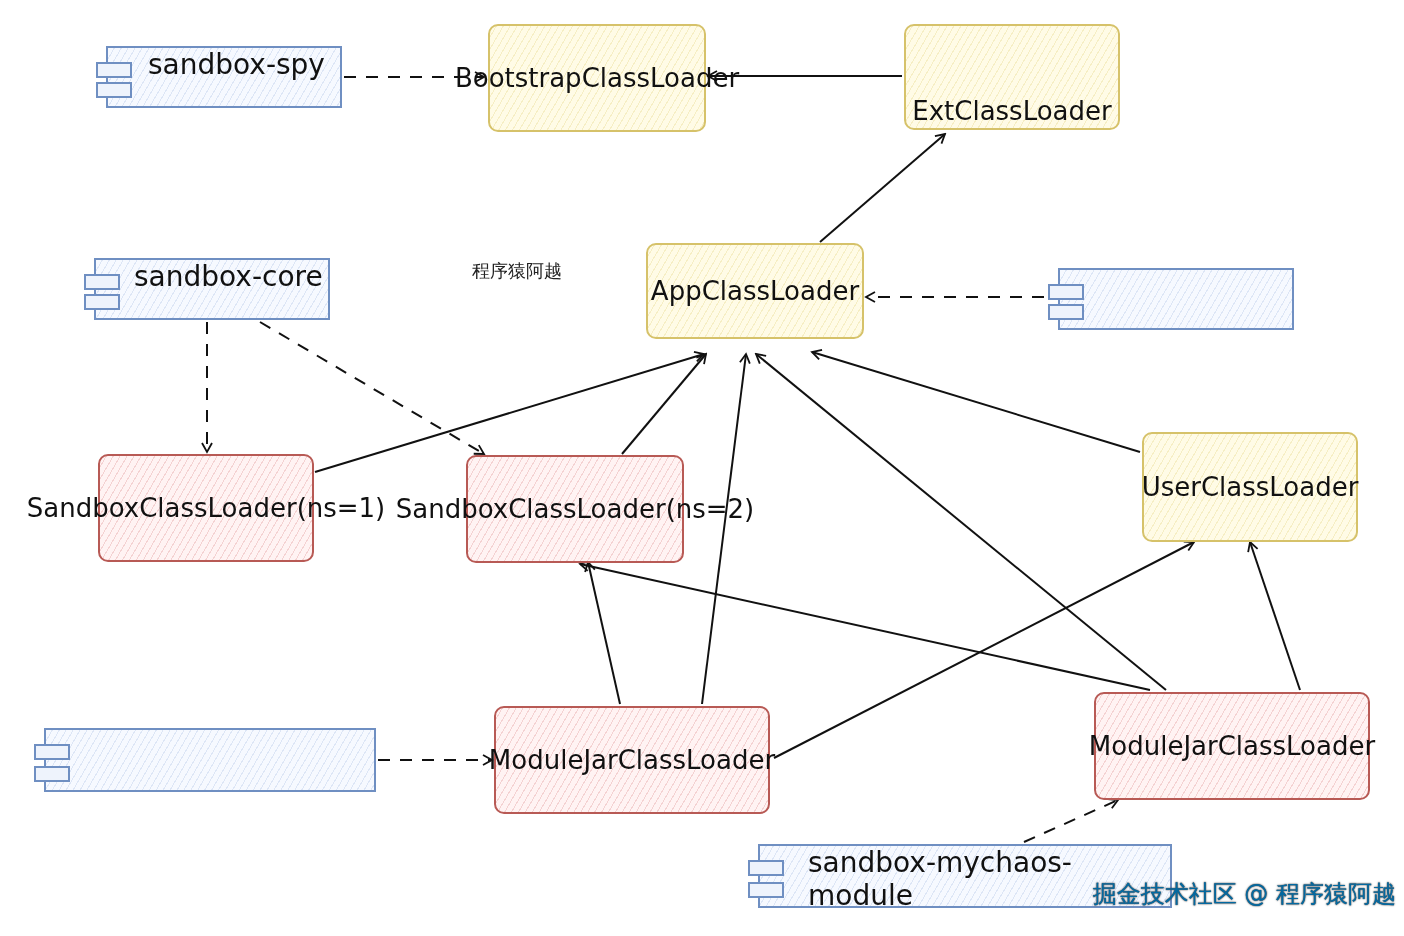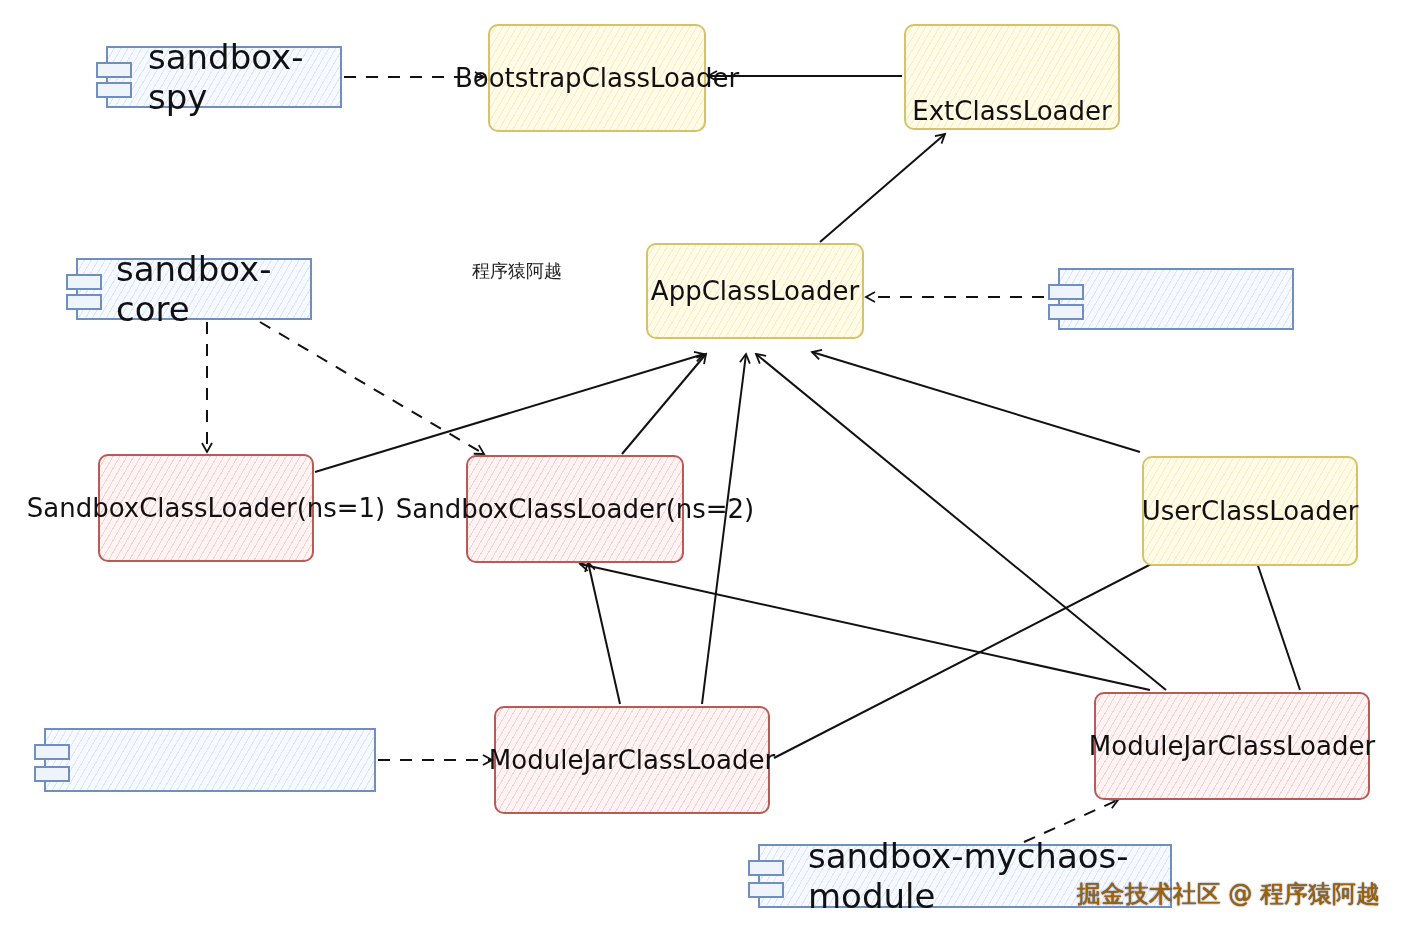--- a/index.html
+++ b/index.html
@@ -1,25 +1,25 @@
 <!DOCTYPE html>
 <html><head>
 <meta charset="utf-8">
 <style>
   html,body{margin:0;padding:0;background:#ffffff;}
   body{width:1404px;height:936px;position:relative;overflow:hidden;font-family:"DejaVu Sans",sans-serif;}
   #edges{position:absolute;left:0;top:0;width:1404px;height:936px;pointer-events:none;}
   .node{position:absolute;box-sizing:border-box;display:flex;align-items:center;justify-content:center;flex-direction:row;text-align:center;color:#111;font-size:26px;line-height:34px;border-radius:10px;}
   .yellow{border:2px solid #d6c26a;background:repeating-linear-gradient(120deg,#fffbe6 0 5px,#f6eec4 5px 6px);}
   .red{border:2px solid #b85a55;background:repeating-linear-gradient(120deg,#fff3f3 0 5px,#f4d2d2 5px 6px);}
-  .comp{position:absolute;box-sizing:border-box;border:2px solid #6f8fc2;background:repeating-linear-gradient(120deg,#f6f9ff 0 5px,#dde6f6 5px 6px);display:flex;align-items:center;color:#111;font-size:34px;padding-left:40px;}
+  .comp{position:absolute;box-sizing:border-box;border:2px solid #6f8fc2;background:repeating-linear-gradient(120deg,#f6f9ff 0 5px,#dde6f6 5px 6px);display:flex;align-items:flex-start;color:#111;font-size:28px;padding-left:40px;}
   .comp .tab{position:absolute;left:-12px;width:36px;height:16px;border:2px solid #6f8fc2;background:#eef3fc;box-sizing:border-box;}
   .comp .tab.t1{top:14px;} .comp .tab.t2{bottom:8px;}
   .label{position:absolute;font-size:18px;color:#222;}
-  .watermark{position:absolute;right:24px;bottom:26px;font-size:24px;color:#a16207;text-shadow:0 0 2px #555,0 0 1px #333;}
+  .watermark{position:absolute;right:8px;bottom:26px;font-size:24px;color:#0369a1;text-shadow:0 0 2px #555,0 0 1px #333;}
 </style>
 </head>
 <body>
 
 <svg id="edges" xmlns="http://www.w3.org/2000/svg">
   <defs>
     <marker id="arr" markerWidth="12" markerHeight="12" refX="10" refY="6" orient="auto" markerUnits="userSpaceOnUse">
       <path d="M1,1 L10,6 L1,11" fill="none" stroke="#111" stroke-width="1.8"></path>
     </marker>
   </defs>
@@ -49,21 +49,21 @@
   <span>ClassLoader</span>
 </div>
 <div class="node yellow" style="left:904px;top:24px;width:216px;height:106px;align-items:flex-end;">
   <span>Ext</span>
   <span>ClassLoader</span>
 </div>
 <div class="node yellow" style="left:646px;top:243px;width:218px;height:96px;">
   <span>App</span>
   <span>ClassLoader</span>
 </div>
-<div class="node yellow" style="left:1142px;top:432px;width:216px;height:110px;margin-top:24px;">
+<div class="node yellow" style="left:1142px;top:432px;width:216px;height:110px;">
   <span>User</span>
   <span>ClassLoader</span>
 </div>
 <div class="node red" style="left:98px;top:454px;width:216px;height:108px;">
   <span>Sandbox</span>
   <span>ClassLoader</span>
   <span>(ns=1)</span>
 </div>
 <div class="node red" style="left:466px;top:455px;width:218px;height:108px;">
   <span>Sandbox</span>
@@ -77,21 +77,21 @@
 <div class="node red" style="left:1094px;top:692px;width:276px;height:108px;">
   <span>ModuleJar</span>
   <span>ClassLoader</span>
 </div>
 
 <div class="comp" style="left:106px;top:46px;width:236px;height:62px;">
   <span class="tab t1"></span>
   <span class="tab t2"></span>
   <span>sandbox-spy</span>
 </div>
-<div class="comp" style="left:76px;top:258px;width:236px;height:62px;padding-left:38px;">
+<div class="comp" style="left:94px;top:258px;width:236px;height:62px;padding-left:38px;">
   <span class="tab t1"></span>
   <span class="tab t2"></span>
   <span>sandbox-core</span>
 </div>
 <div class="comp" style="left:1058px;top:268px;width:236px;height:62px;padding-left:28px;">
   <span class="tab t1"></span>
   <span class="tab t2"></span>
 </div>
 <div class="comp" style="left:44px;top:728px;width:332px;height:64px;">
   <span class="tab t1"></span>

